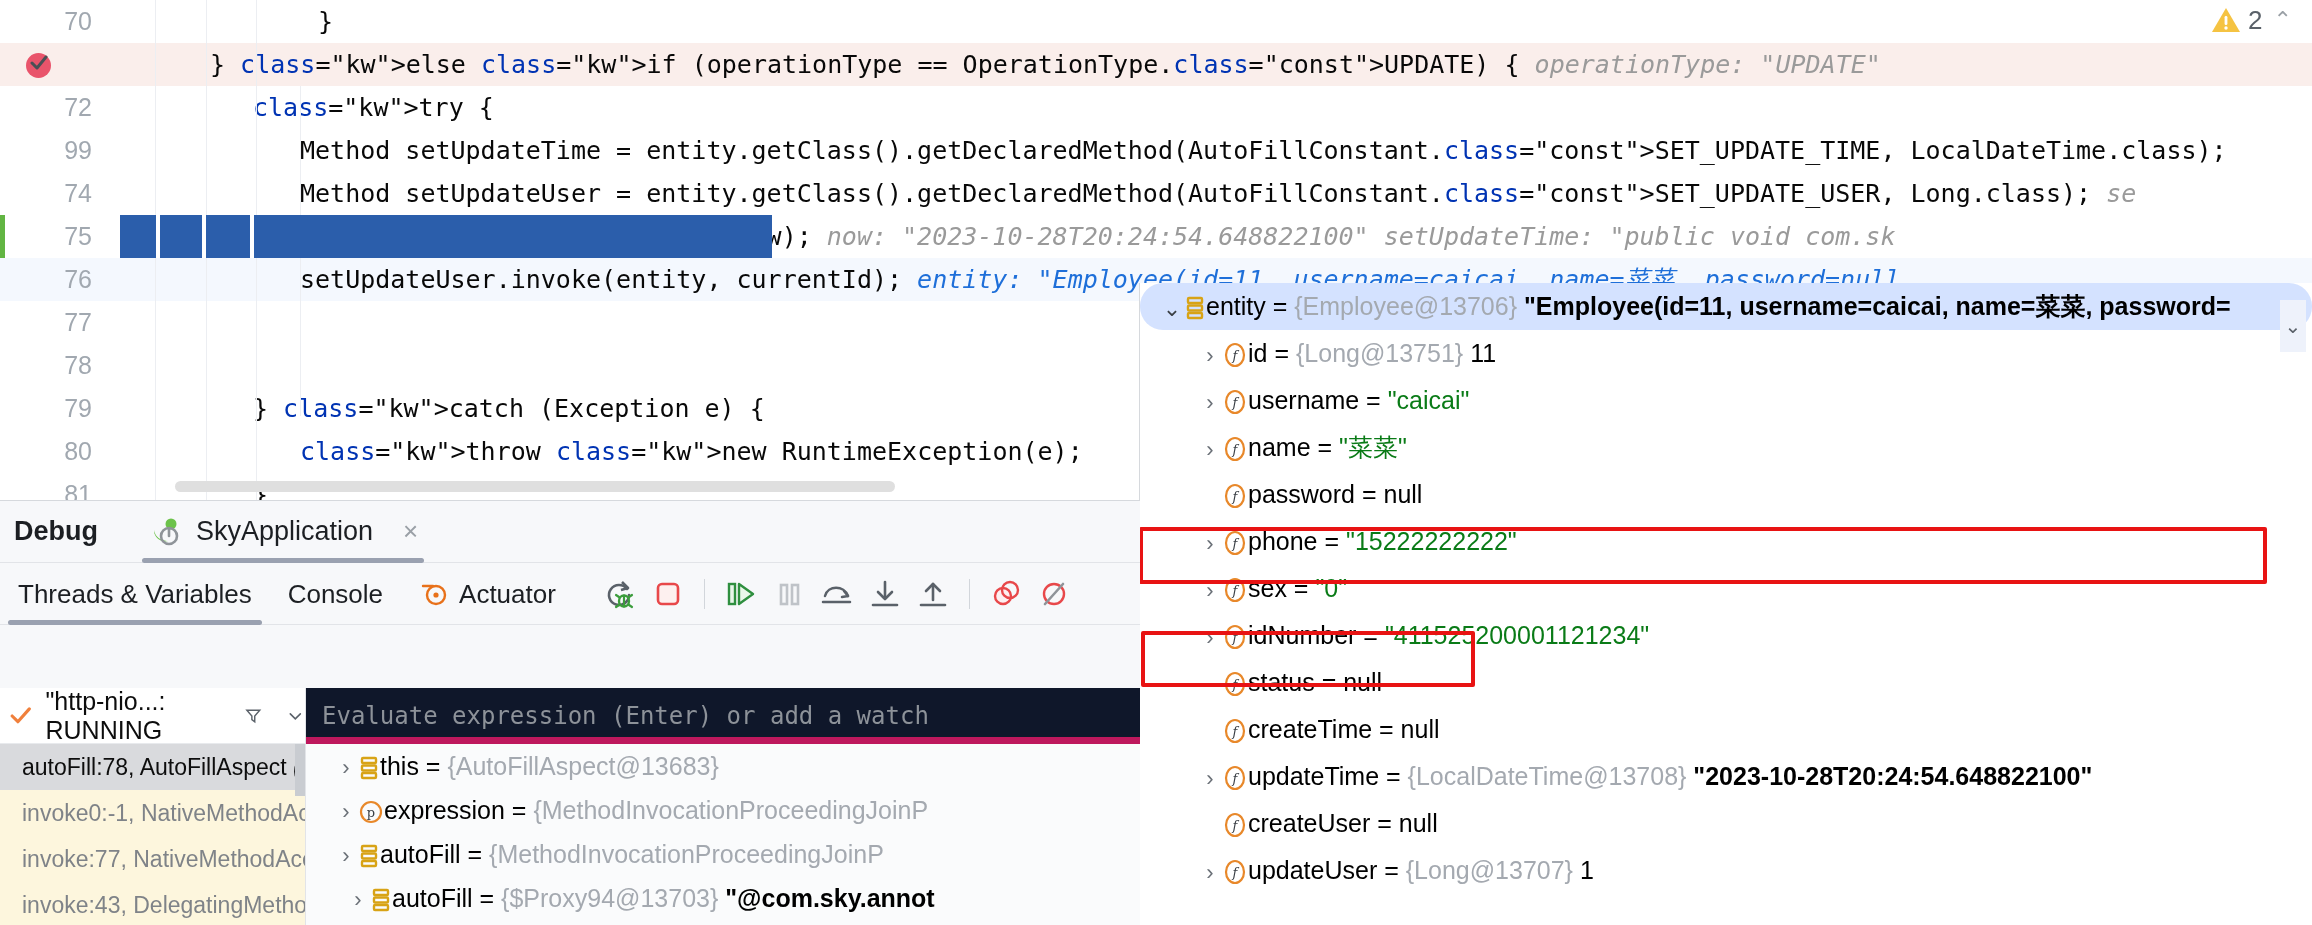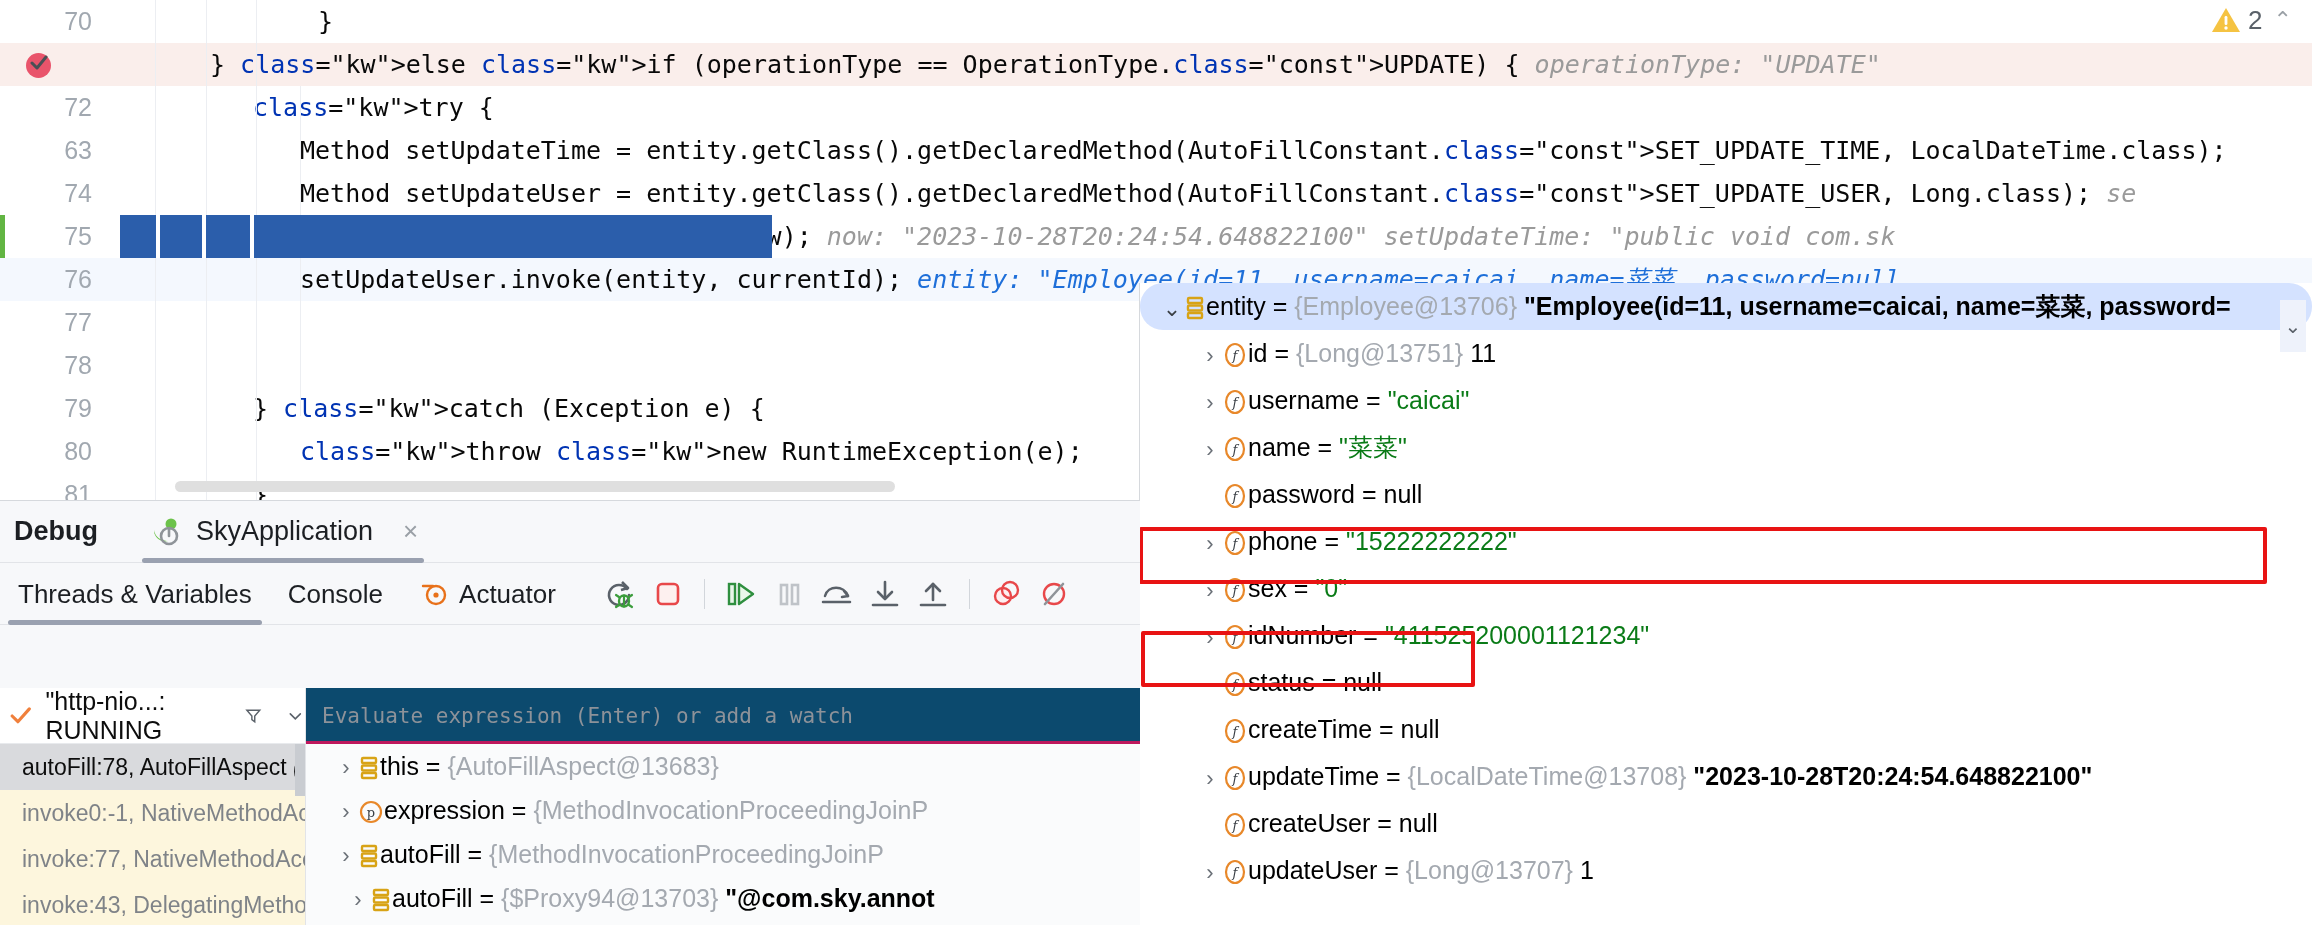--- a/index.html
+++ b/index.html
@@ -156,22 +156,22 @@
   .frame-row.active { background: #d9dadd; color: #0d0d0d; }
   .frame-row.lib { background: #fdf6dd; }
   .frame-row i { font-style: italic; }
 
   .vars-col {
     position: absolute; left: 306px; top: 187px; width: 834px; height: 238px;
     background: #ffffff;
   }
   .eval-bar {
     height: 56px; line-height: 56px; padding-left: 16px;
-    font-family: "DejaVu Sans Mono", monospace; font-size: 21px; color: #8d9299;
-    background: #0c4a6e; border-bottom: 3px solid #be185d; white-space: nowrap; overflow: hidden;
+    font-family: "DejaVu Sans Mono", monospace; font-size: 24px; color: #8d9299;
+    background: #0f172a; border-bottom: 7px solid #be185d; white-space: nowrap; overflow: hidden;
   }
   .vars-list { background: #fafbfc; height: 182px; overflow: hidden; }
   .vars-list .vrow { height: 44px; line-height: 44px; font-size: 25px; }
 
   .scroll-tick {
     position: absolute; right: 0; top: 0; width: 10px; height: 52px; background: #c9ccd1;
   }
 </style>
 </head>
 <body>
@@ -191,21 +191,21 @@
               <path d="M2 8 L7 13 L16 2" fill="none" stroke="#4a4f55" stroke-width="3" stroke-linecap="round" stroke-linejoin="round"></path>
             </svg>
           </div>
           <div class="code-text" style="left: 210px;">} <span <span="" class="kw">class</span>="kw"&gt;else <span <span="" class="kw">class</span>="kw"&gt;if (operationType == OperationType.<span <span="" class="kw">class</span>="const"&gt;UPDATE) {<span class="hint">   operationType: "UPDATE"</span></div>
         </div>
         <div class="crow">
           <div class="gutter-num">72</div>
           <div class="code-text" style="left: 253px;"><span <span="" class="kw">class</span>="kw"&gt;try {</div>
         </div>
         <div class="crow">
-          <div class="gutter-num">63</div>
+          <div class="gutter-num">99</div>
           <div class="code-text" style="left: 300px;">Method setUpdateTime = entity.getClass().getDeclaredMethod(AutoFillConstant.<span <span="" class="kw">class</span>="const"&gt;SET_UPDATE_TIME, LocalDateTime.class);</div>
         </div>
         <div class="crow">
           <div class="gutter-num">74</div>
           <div class="code-text" style="left: 300px;">Method setUpdateUser = entity.getClass().getDeclaredMethod(AutoFillConstant.<span <span="" class="kw">class</span>="const"&gt;SET_UPDATE_USER, Long.class);<span class="hint">   se</span></div>
         </div>
         <div class="crow">
           <div class="gutter-num">75</div>
           <div class="code-text" style="left: 300px;">setUpdateTime.invoke(entity, now);<span class="hint">   now: "2023-10-28T20:24:54.648822100"      setUpdateTime: "public void com.sk</span></div>
         </div>

